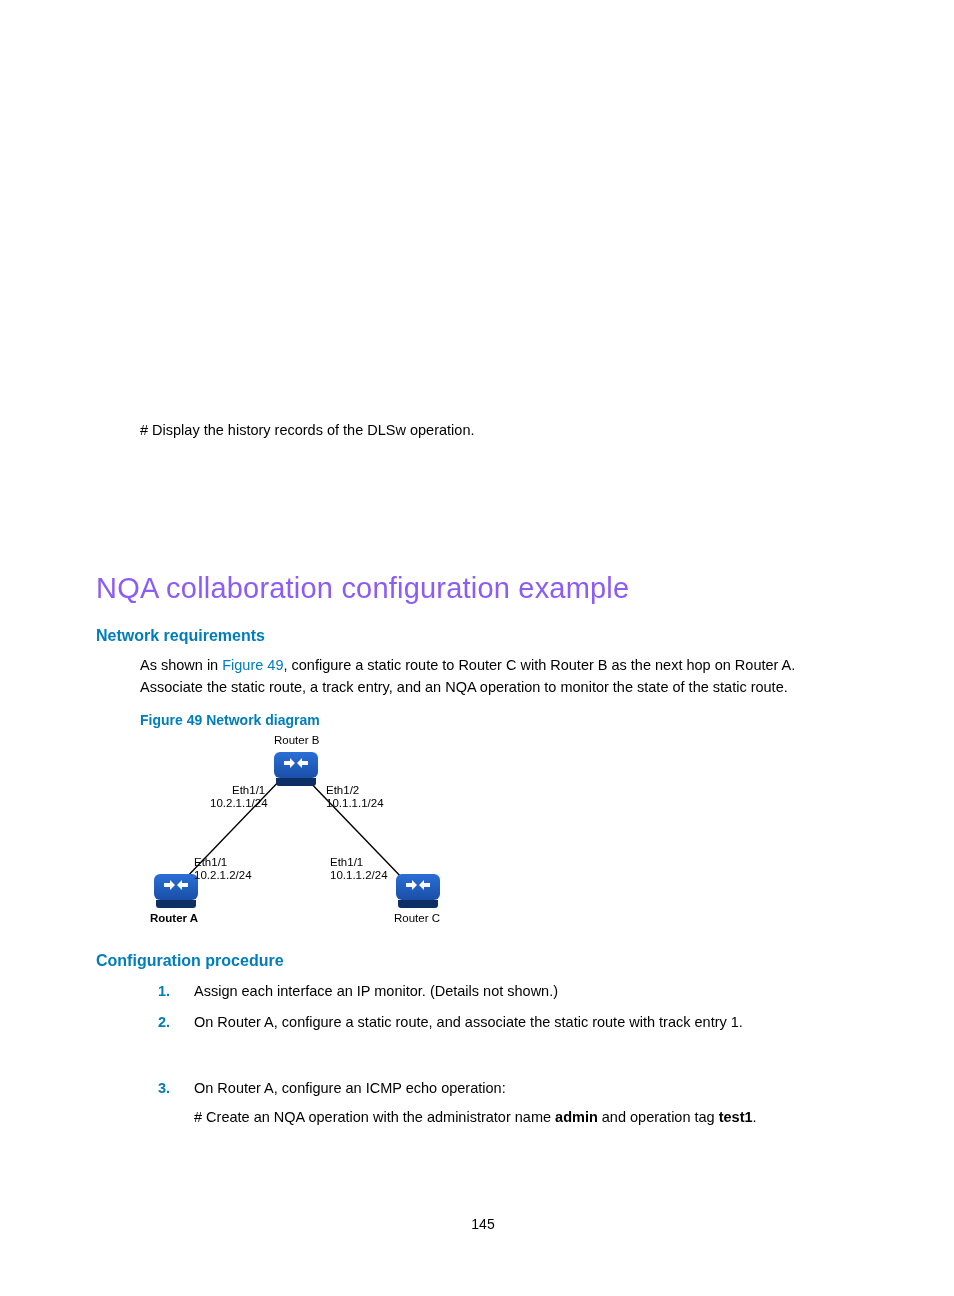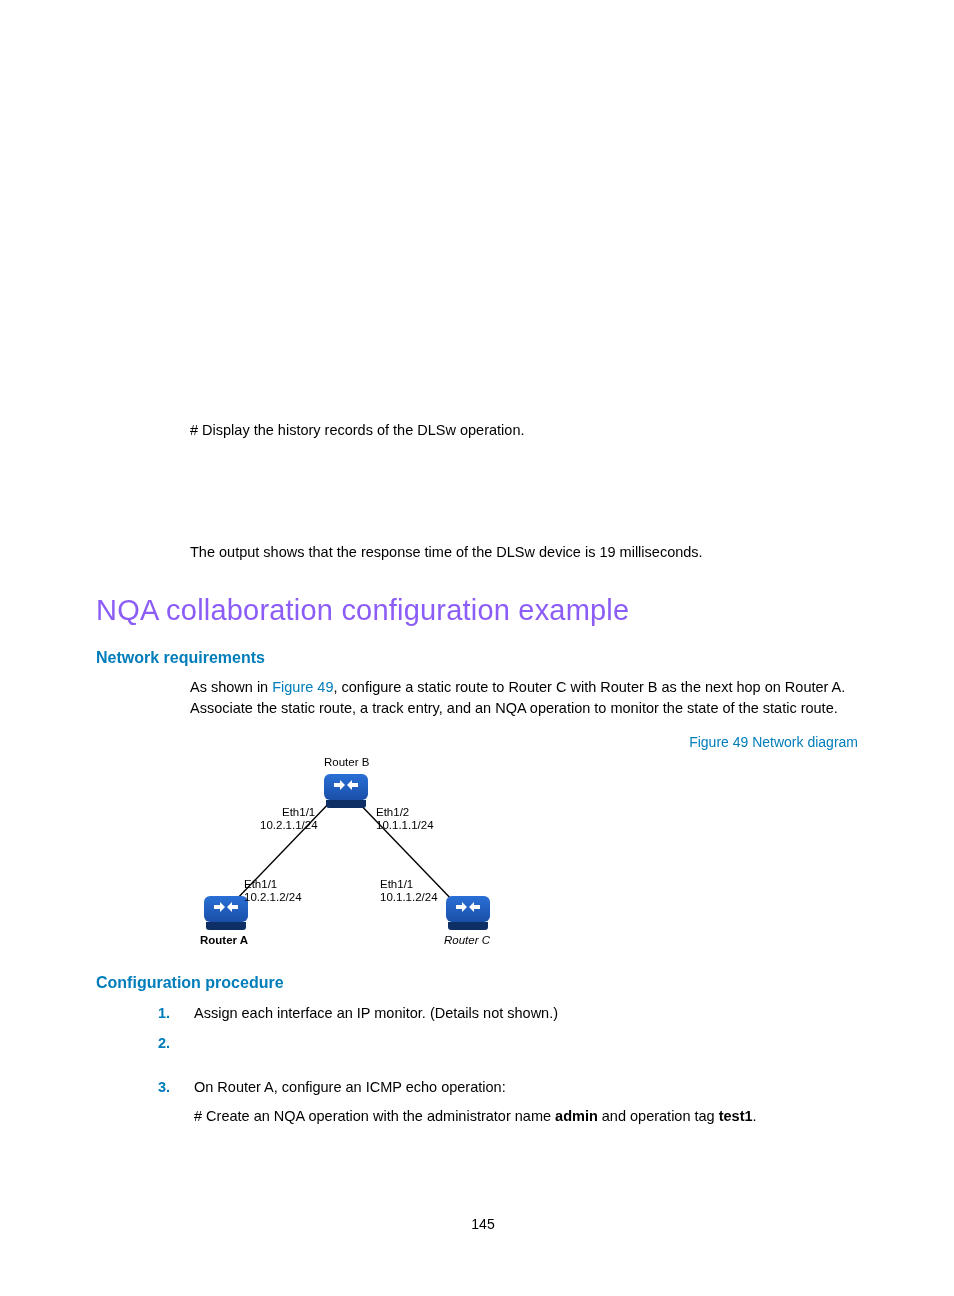--- a/index.html
+++ b/index.html
@@ -10,21 +10,21 @@
     font-family: Arial, Helvetica, sans-serif;
     color: #000;
     position: relative;
   }
   .page {
     position: absolute;
     left: 96px;
     right: 96px;
     top: 420px;
   }
-  .body-indent { margin-left: 94px; }
+  .body-indent { margin-left: 44px; }
   .body-text {
     font-size: 14.5px;
     line-height: 1.5;
     margin-bottom: 10px;
   }
   .gap { height: 90px; }
   h1 {
     font-size: 29px;
     font-weight: 400;
     color: #8b5cf6;
@@ -34,25 +34,24 @@
   }
   h2 {
     font-size: 16px;
     font-weight: 700;
     color: #007dba;
     margin-bottom: 10px;
     margin-top: 6px;
   }
   .figcap {
     font-size: 14px;
-    font-weight: 400;
+    font-weight: 700;
     color: #007dba;
     margin-top: 14px;
     margin-bottom: 6px;
-    text-align: right;
   }
   .link { color: #007dba; }
   .diagram {
     width: 330px;
     height: 200px;
     position: relative;
     margin-top: 4px;
     margin-bottom: 18px;
     margin-left: -6px;
   }
@@ -114,21 +113,20 @@
   .bold { font-weight: 700; }
 </style>
 </head>
 <body>
 
 <div class="page">
 
   <div class="body-indent">
     <p class="body-text"># Display the history records of the DLSw operation.</p>
     <div class="gap"></div>
-    <p class="body-text">The output shows that the response time of the DLSw device is 19 milliseconds.</p>
   </div>
 
   <h1>NQA collaboration configuration example</h1>
 
   <h2>Network requirements</h2>
 
   <div class="body-indent">
     <p class="body-text">
       <span>As shown in </span><span class="link">Figure 49</span><span>, configure a static route to Router C with Router B as the next hop on Router A. Associate the static route, a track entry, and an NQA operation to monitor the state of the static route.</span>
     </p>
@@ -170,29 +168,29 @@
       <div class="router-icon" style="left:262px; top:140px;">
         <svg width="30" height="16" viewBox="0 0 30 16">
             <g fill="#fff">
               <path d="M3 4 L9 4 L9 1 L14 6 L9 11 L9 8 L3 8 Z"></path>
               <path d="M27 4 L21 4 L21 1 L16 6 L21 11 L21 8 L27 8 Z"></path>
             </g>
           </svg>
       </div>
       <span class="dlabel" style="left:196px; top:122px;">Eth1/1</span>
       <span class="dlabel" style="left:196px; top:135px;">10.1.1.2/24</span>
-      <span class="dlabel" style="left:260px; top:178px;font-style:italic;">Router C</span>
+      <span class="dlabel" style="left:260px; top:178px;">Router C</span>
     </div>
   </div>
 
   <h2>Configuration procedure</h2>
 
   <ol class="steps">
     <li><span>Assign each interface an IP monitor. (Details not shown.)</span></li>
-    <li>
+    <li><span>On Router A, configure a static route, and associate the static route with track entry 1.</span>
       <div class="gap2"></div>
     </li>
     <li>
       <span>On Router A, configure an ICMP echo operation:</span>
       <div class="substep">
         <span># Create an NQA operation with the administrator name </span><span class="bold">admin</span><span> and operation tag </span><span class="bold">test1</span><span>.</span>
       </div>
     </li>
   </ol>
 

